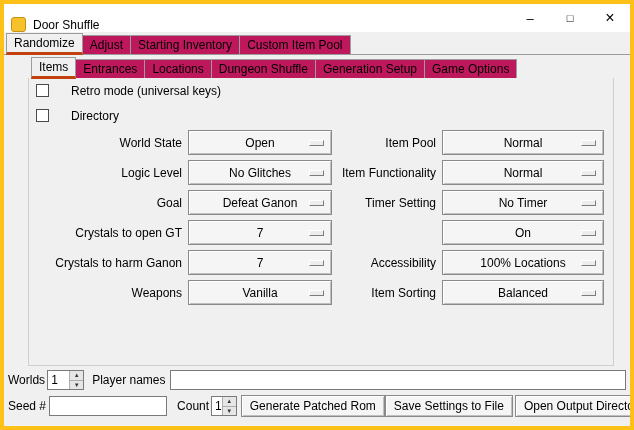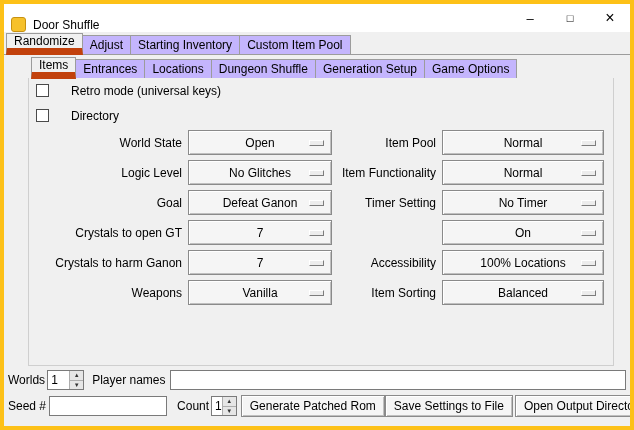--- a/index.html
+++ b/index.html
@@ -32,27 +32,27 @@
   .win-btn.close { font-size:16px; }
   
   .tab-row {
     position:absolute; display:flex; align-items:flex-end;
     height:23px; border-bottom:1px solid #9c9c9c; background:#f0f0f0;
   }
   .outer-tab-row { left:0; top:28px; width:626px; padding-left:2px; }
   .inner-tab-row { left:24px; top:52px; width:586px; padding-left:3px; }
   .tab {
     height:19px; padding:0 7px; display:flex; align-items:center;
-    background:#c4b5fd; border:1px solid #9c9c9c; border-bottom:none;
+    background:#be185d; border:1px solid #9c9c9c; border-bottom:none;
     white-space:nowrap; position:relative; cursor:default;
   }
   .tab + .tab { margin-left:-1px; }
   .tab.selected {
     height:22px; background:#f0f0f0; z-index:2;
-    margin-bottom:-1px; border-bottom:7px solid #c2410c;
+    margin-bottom:-1px; border-bottom:3px solid #c2410c;
   }
   .inner-pane {
     position:absolute; left:24px; top:74px; width:586px; height:288px;
     border:1px solid #cfcfcf; border-top:none; background:#f0f0f0;
   }
   
   .check-row {
     position:absolute; left:32px; height:15px;
     display:flex; align-items:center; gap:22px;
   }

